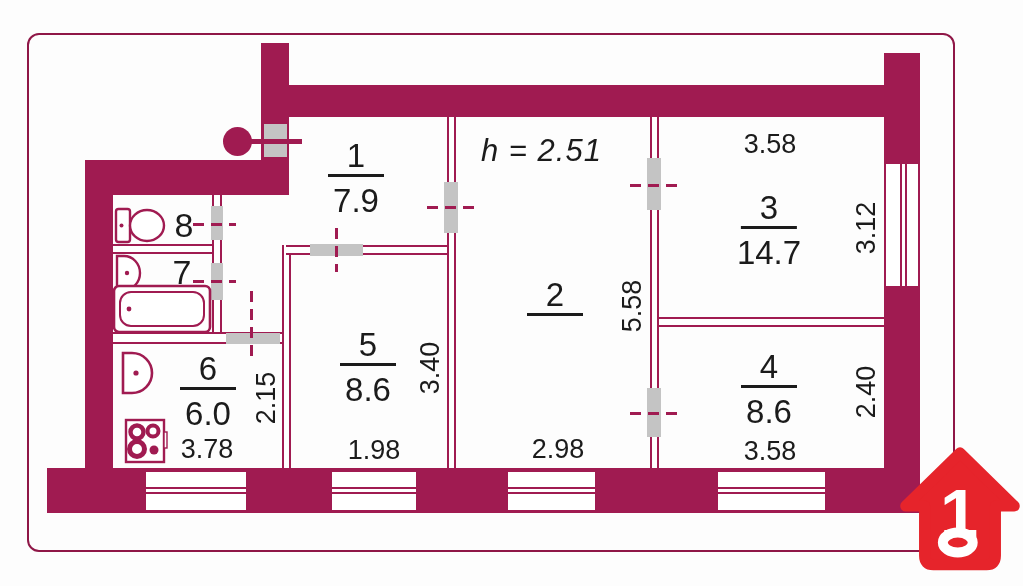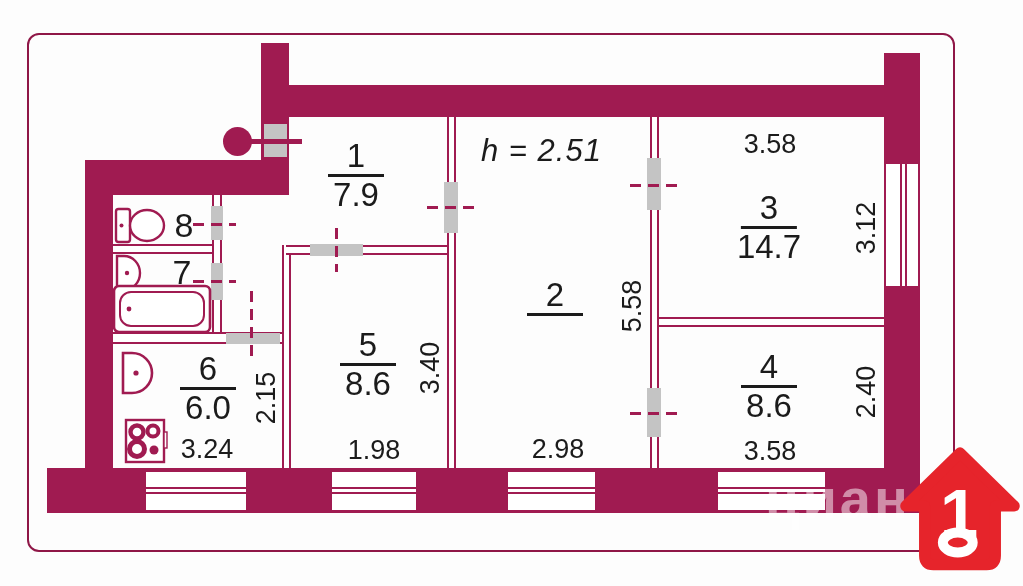--- a/index.html
+++ b/index.html
@@ -20,21 +20,21 @@
               border-top:2.5px solid #a01b51;border-bottom:2.5px solid #a01b51;box-sizing:border-box;}
   
   .rwin{position:absolute;left:884px;top:162px;width:36px;height:126px;background:#fff;
         border:2px solid #a01b51;box-sizing:border-box;}
   .rwin .mull{position:absolute;top:0;bottom:0;left:14px;width:7px;background:#fff;
               border-left:2.5px solid #a01b51;border-right:2.5px solid #a01b51;box-sizing:border-box;}
   
   .fraction{position:absolute;display:inline-flex;flex-direction:column;align-items:center;
             transform:translateX(-50%);font-size:33px;line-height:1.08;}
   .fraction .fnum{border-bottom:3px solid #1b1b1b;padding:0 13px;min-width:30px;text-align:center;}
-  .fraction .farea{padding-top:0;}
+  .fraction .farea{padding-top:6px;}
   .plainnum{position:absolute;font-size:34px;transform:translateX(-50%);}
   .dim{position:absolute;font-size:27px;transform:translateX(-50%);white-space:nowrap;}
   .dimv{position:absolute;font-size:27px;white-space:nowrap;transform:translate(-50%,-50%) rotate(-90deg);}
   .hlabel{position:absolute;font-size:31px;font-style:italic;letter-spacing:1px;}
   .fix{position:absolute;}
   .watermark{position:absolute;left:765px;top:466px;font-size:56px;font-weight:700;
              color:rgba(255,255,255,0.5);letter-spacing:3px;z-index:6;}
   .logo{position:absolute;left:898px;top:446px;z-index:7;}
   .entr-circle{position:absolute;left:223px;top:127px;width:29px;height:29px;border-radius:50%;background:#a01b51;}
   .entr-line{position:absolute;left:237px;top:139px;width:65px;height:5px;background:#a01b51;}
@@ -149,33 +149,32 @@
   </div>
   <div class="fraction" style="left:208px;top:351px;">
     <span class="fnum">6</span>
     <span class="farea">6.0</span>
   </div>
   <div class="plainnum" style="left:184px;top:206px;">8</div>
   <div class="plainnum" style="left:182px;top:253px;">7</div>
 
   <div class="hlabel" style="left:481px;top:133px;">h = 2.51</div>
 
-  <div class="dim" style="left:207px;top:434px;">3.24</div>
+  <div class="dim" style="left:207px;top:434px;">3.78</div>
   <div class="dim" style="left:374px;top:435px;">1.98</div>
   <div class="dim" style="left:558px;top:434px;">2.98</div>
   <div class="dim" style="left:770px;top:436px;">3.58</div>
   <div class="dim" style="left:770px;top:129px;">3.58</div>
 
   <div class="dimv" style="left:266px;top:398px;">2.15</div>
   <div class="dimv" style="left:430px;top:368px;">3.40</div>
   <div class="dimv" style="left:632px;top:306px;">5.58</div>
   <div class="dimv" style="left:866px;top:228px;">3.12</div>
   <div class="dimv" style="left:866px;top:392px;">2.40</div>
 
-  <div class="watermark">циан</div>
 
   <svg class="logo" width="124" height="130" viewBox="0 0 112 117">
     <path d="M56 6 L105 54 L88 54 L88 99 Q88 107 80 107 L32 107 Q24 107 24 99 L24 54 L7 54 Z" fill="#e6242b" stroke="#e6242b" stroke-width="10" stroke-linejoin="round"></path>
     <text x="38" y="82" font-family="Liberation Sans, sans-serif" font-size="62" font-weight="bold" fill="#ffffff">1</text>
     <ellipse cx="54" cy="87" rx="13.5" ry="9" fill="none" stroke="#ffffff" stroke-width="9"></ellipse>
   </svg>
 
 </div>
 
 </body></html>

